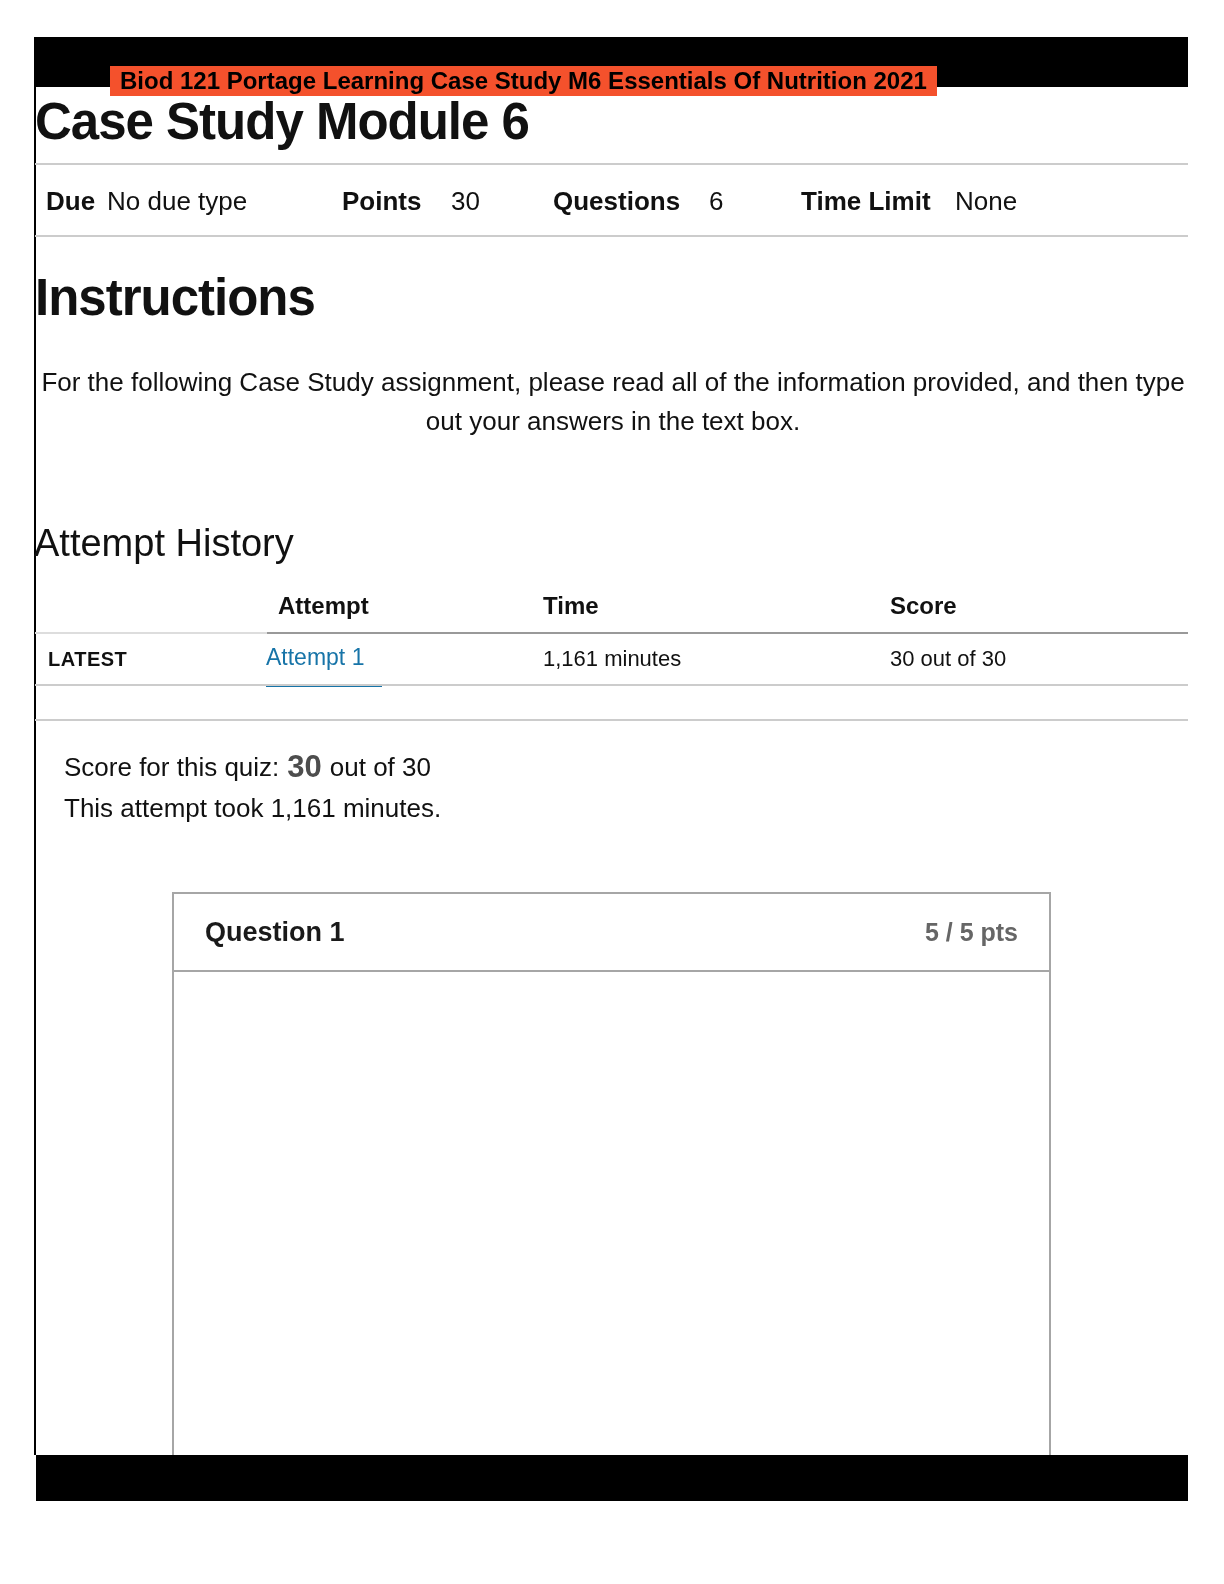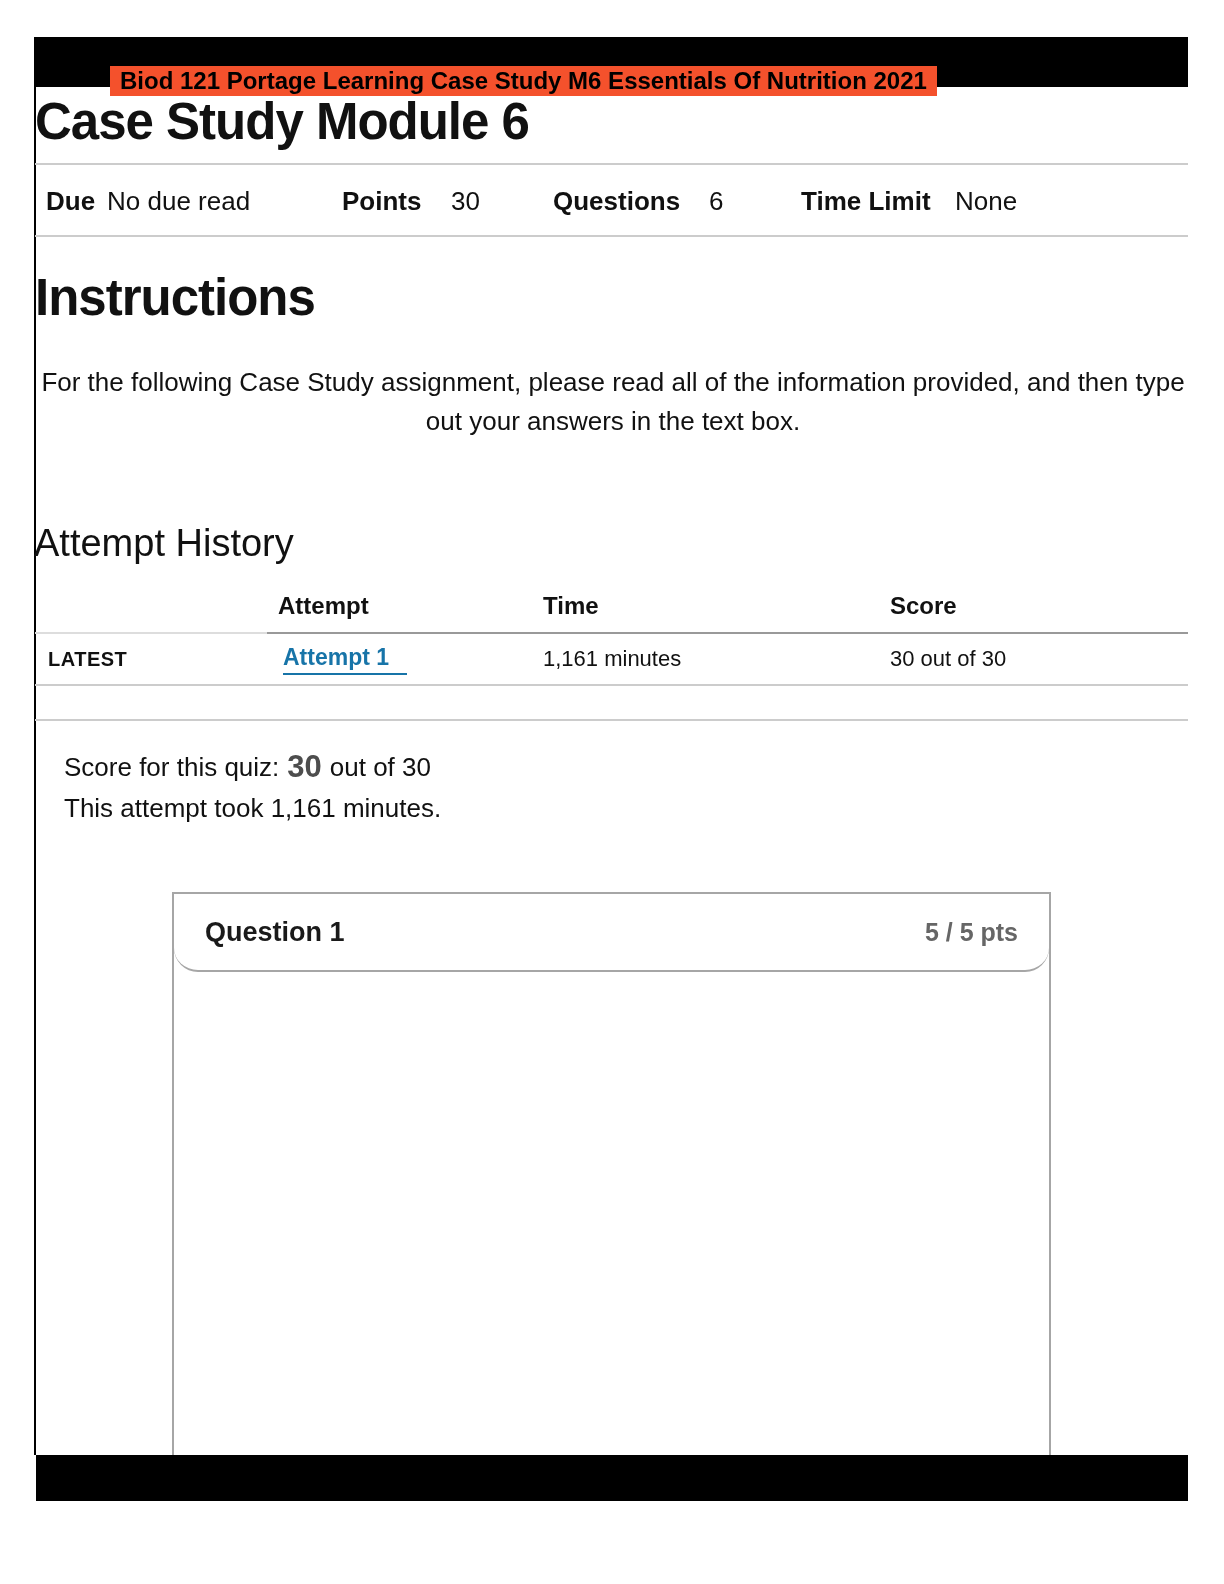--- a/index.html
+++ b/index.html
@@ -38,57 +38,57 @@
   .instructions-p { position:absolute; left:37px; top:363px; width:1152px;
     font-size:26px; line-height:39px; }
 
   .attempt-h { position:absolute; left:34px; top:522px; font-size:38px; font-weight:400; }
 
   .th { position:absolute; top:592px; font-size:24px; font-weight:bold; white-space:nowrap; }
   .th-attempt{left:278px;} .th-time{left:543px;} .th-score{left:890px;}
 
   .cell { position:absolute; white-space:nowrap; }
   .c-latest { left:48px; top:648px; font-size:20px; font-weight:bold; letter-spacing:0.5px; }
-  .c-attempt { left:283px; top:644px; font-size:23px; font-weight:bold; color:#1774A8;
-    border-bottom:2px solid #1774A8; padding-right:18px; padding-bottom:2px; cursor:pointer; }
+  .c-attempt { left:266px; top:644px; font-size:23px; font-weight:normal; color:#1774A8;
+    border-bottom:2px solid #1774A8; padding-right:18px; padding-bottom:14px; cursor:pointer; }
   .c-time { left:543px; top:646px; font-size:22px; }
   .c-score { left:890px; top:646px; font-size:22px; }
 
   .sum { position:absolute; left:64px; font-size:26px; white-space:nowrap; }
   .sum.s1 { top:748px; }
   .sum.s2 { top:791px; }
   .sum.s3 { top:793px; }
   .score-value { font-size:31px; font-weight:bold; color:#4d4d4d; margin:0 8px;
     position:relative; top:1px; }
 
   .question-box { position:absolute; left:172px; top:892px; width:879px; height:563px;
     border:2px solid #a6a6a6; border-bottom:none; background:#fff; }
   .question-header { height:78px; border-bottom:2px solid #a6a6a6; display:flex;
-    align-items:center; justify-content:space-between; padding:0 31px;border-radius:24px; }
+    align-items:center; justify-content:space-between; padding:0 31px; }
   .question-title { font-size:27px; font-weight:bold; color:#1a1a1a; }
   .question-pts { font-size:25px; color:#666; font-weight:bold; }
   .question-body { height:481px; background:#fff; }
 </style>
 </head>
 <body>
 
 <div class="page">
 
   <div class="left-border"></div>
   <div class="bar top"></div>
 
   <div class="banner">Biod 121 Portage Learning Case Study M6 Essentials Of Nutrition 2021</div>
 
   <div class="page-title">Case Study Module 6</div>
 
   <div class="rule r1"></div>
 
   <div class="meta">
     <span class="lbl m-due-l">Due</span>
-    <span class="m-due-v">No due read</span>
+    <span class="m-due-v">No due type</span>
     <span class="lbl m-pts-l">Points</span>
     <span class="m-pts-v">30</span>
     <span class="lbl m-q-l">Questions</span>
     <span class="m-q-v">6</span>
     <span class="lbl m-tl-l">Time Limit</span>
     <span class="m-tl-v">None</span>
   </div>
 
   <div class="rule r2"></div>
 

